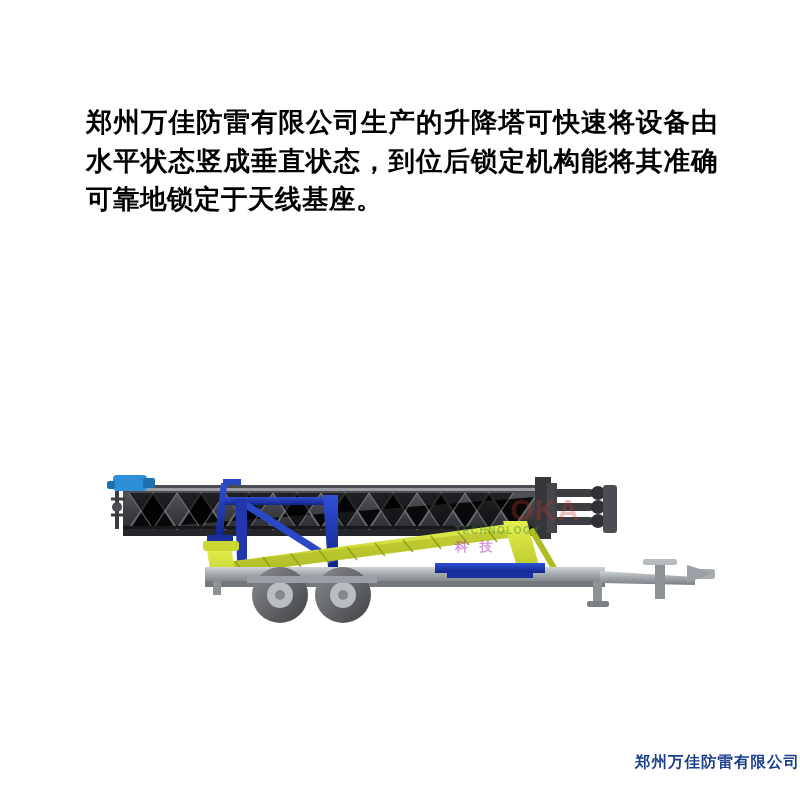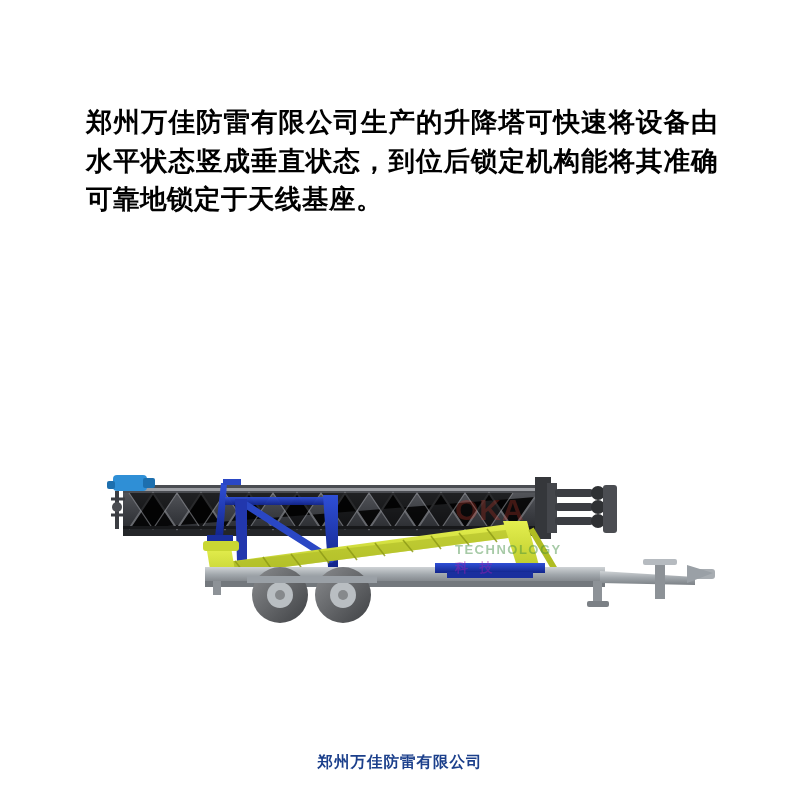--- a/index.html
+++ b/index.html
@@ -56,45 +56,46 @@
     pointer-events: none;
   }
   .wm-text {
     font-family: "Liberation Sans", sans-serif;
     font-weight: 700;
     color: #c0392b;
     opacity: 0.30;
     font-size: 30px;
     letter-spacing: 1px;
     line-height: 1;
+    text-align: center;
   }
   .wm-sub {
     font-family: "Liberation Sans", sans-serif;
     font-weight: 700;
     color: #3d8b3d;
     opacity: 0.45;
-    font-size: 13px;
+    font-size: 10px;
     letter-spacing: 1.5px;
-    margin-top: 17px;
+    margin-top: 0;
   }
   .wm-sub2 {
     font-family: "Liberation Sans", sans-serif;
     font-weight: 700;
     color: #a21caf;
     opacity: 0.45;
     font-size: 13px;
     letter-spacing: 4px;
     margin-top: 2px;
   }
   .footer {
     position: absolute;
     left: 0;
     top: 752px;
     width: 800px;
-    text-align: center;
+    text-align: right;
     font-family: "Liberation Sans", sans-serif;
     font-size: 15.5px;
     font-weight: 700;
     color: #1b3f8b;
     letter-spacing: 1px;
   }
 </style>
 </head>
 <body>
 

